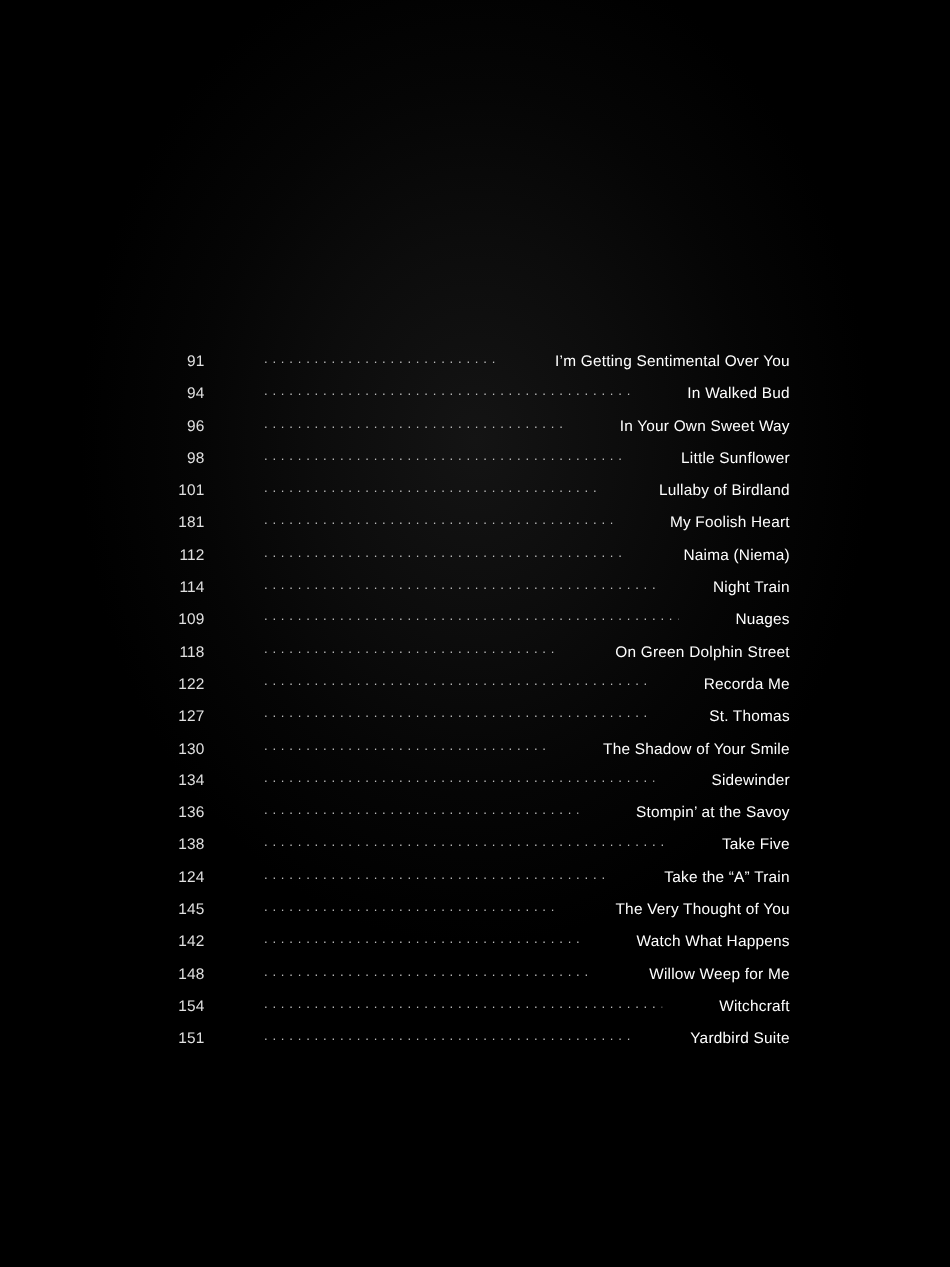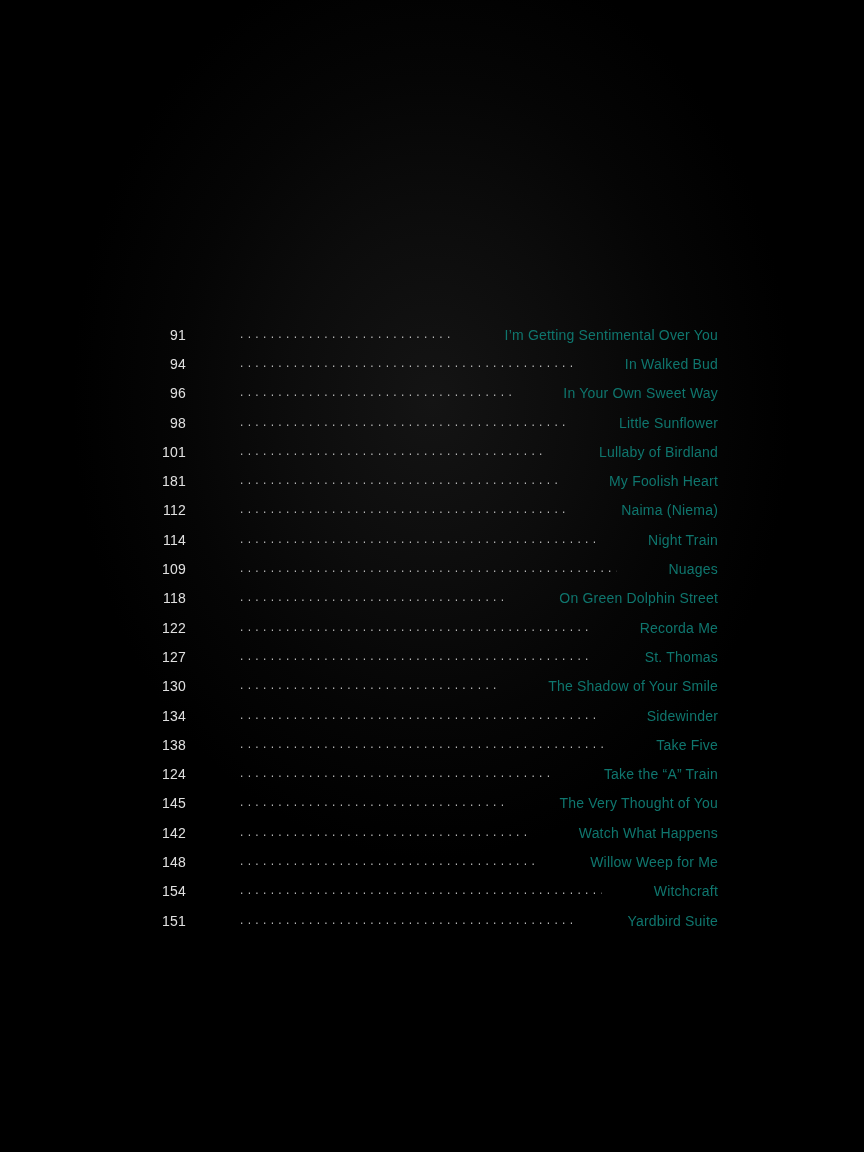--- a/index.html
+++ b/index.html
@@ -21,21 +21,21 @@
       background: radial-gradient(ellipse 360px 460px at 432px 400px, #141414 0%, #0c0c0c 40%, #050505 70%, #000 100%);
     }
     .toc {
       position: absolute;
       left: 160px;
       top: 320px;
       width: 558px;
     }
     .toc-row {
       display: flex;
-      align-items: center;
+      align-items: flex-start;
       height: 29.3px;
       color: #e6e6e6;
       font-size: 14px;
       letter-spacing: 0.2px;
       gap: 48px;
     }
     .page-num {
       width: 26px;
       text-align: right;
       flex: 0 0 26px;
@@ -54,21 +54,21 @@
     }
     .leader::before {
       content: ". . . . . . . . . . . . . . . . . . . . . . . . . . . . . . . . . . . . . . . . . . . . . . . . . . . . . . . . . . . . . . . . . . . . . . . . . . . . . . . . . . . . . . . . . . . . . .";
       letter-spacing: 0;
       word-spacing: 1px;
     }
     .title {
       flex: 0 0 auto;
       white-space: nowrap;
       text-align: right;
-      color: #0f766e;
+      color: #ffffff;
     }
   </style>
 </head>
 <body>
 
 <div class="glow"></div>
 
 <div class="toc">
   <div class="toc-row">
     <span class="page-num">91</span>
@@ -134,20 +134,25 @@
     <span class="page-num">130</span>
     <span class="leader"></span>
     <span class="title">The Shadow of Your Smile</span>
   </div>
   <div class="toc-row">
     <span class="page-num">134</span>
     <span class="leader"></span>
     <span class="title">Sidewinder</span>
   </div>
   <div class="toc-row">
+    <span class="page-num">136</span>
+    <span class="leader"></span>
+    <span class="title">Stompin’ at the Savoy</span>
+  </div>
+  <div class="toc-row">
     <span class="page-num">138</span>
     <span class="leader"></span>
     <span class="title">Take Five</span>
   </div>
   <div class="toc-row">
     <span class="page-num">124</span>
     <span class="leader"></span>
     <span class="title">Take the “A” Train</span>
   </div>
   <div class="toc-row">

